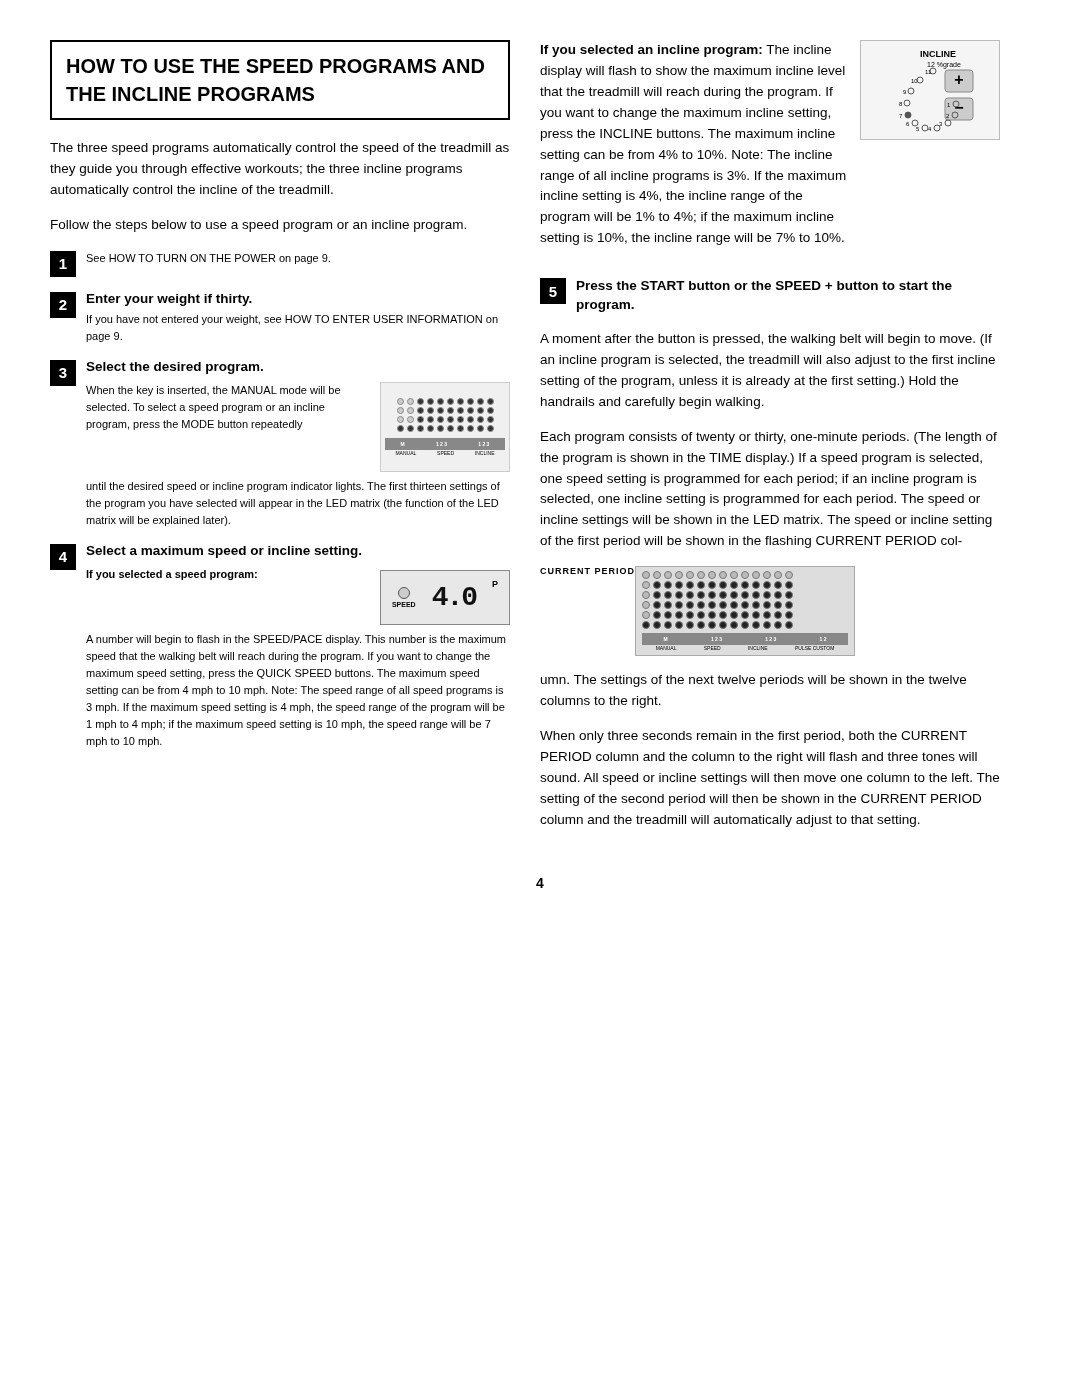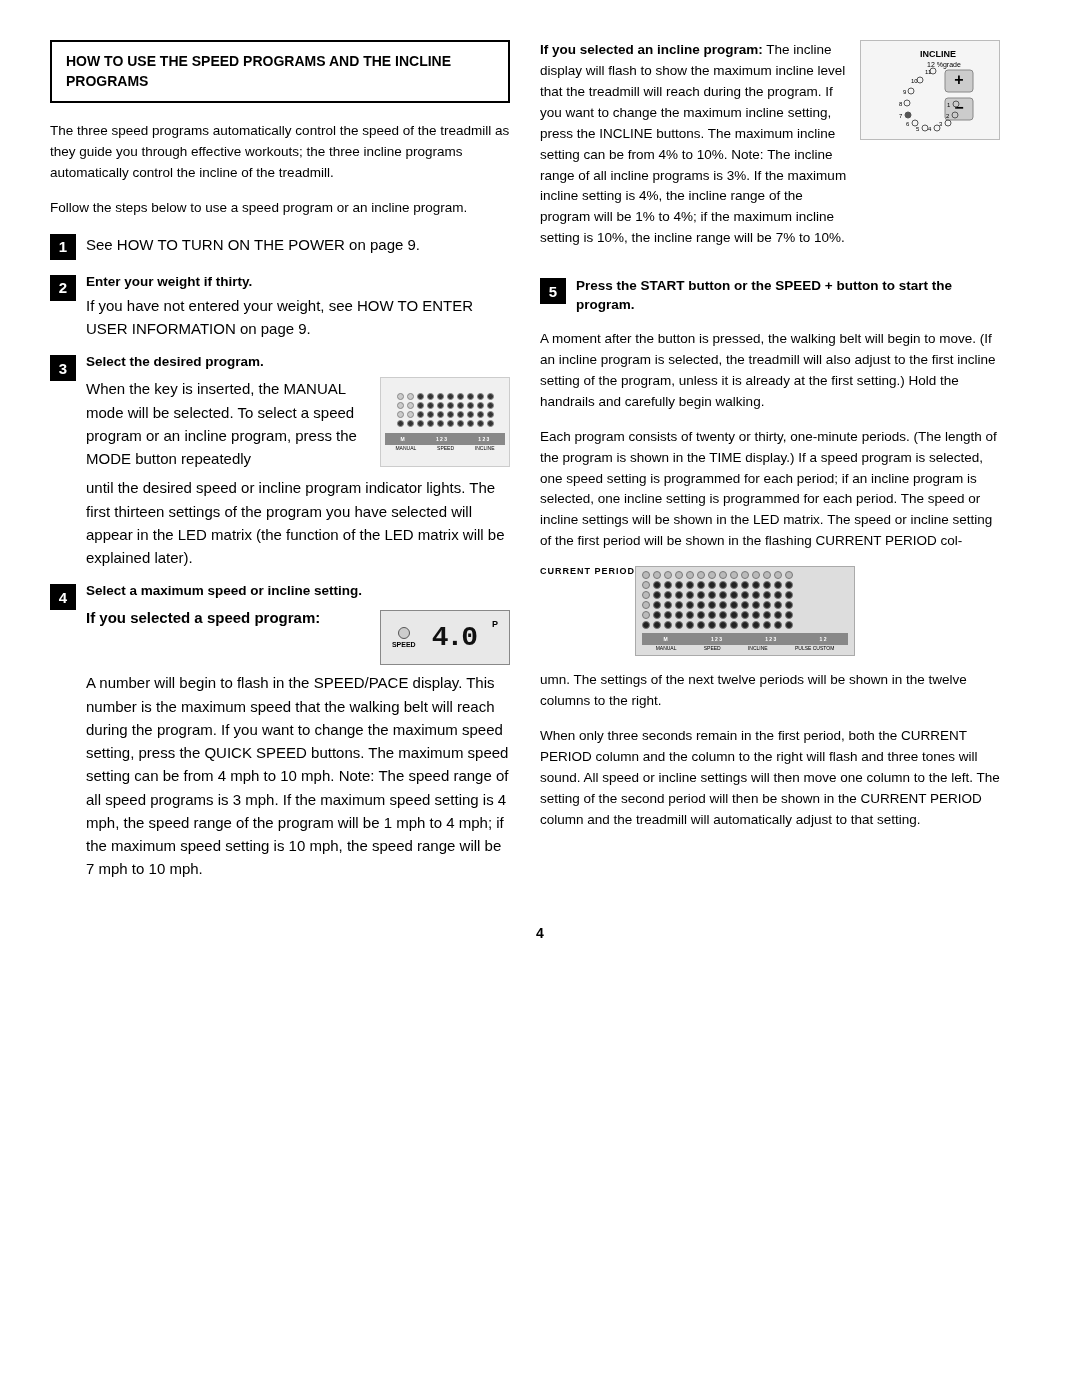--- a/index.html
+++ b/index.html
@@ -28,21 +28,21 @@
       max-width: 460px;
     }
 
     .header-box {
       border: 2px solid #000;
       padding: 10px 14px;
       margin-bottom: 18px;
     }
 
     .header-box h2 {
-      font-size: 14px;
+      font-size: 20px;
       font-weight: bold;
       text-transform: uppercase;
       line-height: 1.4;
     }
 
     p {
       font-size: 13.5px;
       line-height: 1.55;
       margin-bottom: 14px;
     }
@@ -74,21 +74,21 @@
       flex: 1;
     }
 
     .step-title {
       font-size: 13.5px;
       font-weight: bold;
       margin-bottom: 5px;
     }
 
     .step-body {
-      font-size: 15px;
+      font-size: 11px;
       line-height: 1.55;
     }
 
     .step-with-image {
       display: flex;
       gap: 10px;
       margin-top: 8px;
     }
 
     .step-text-part {

